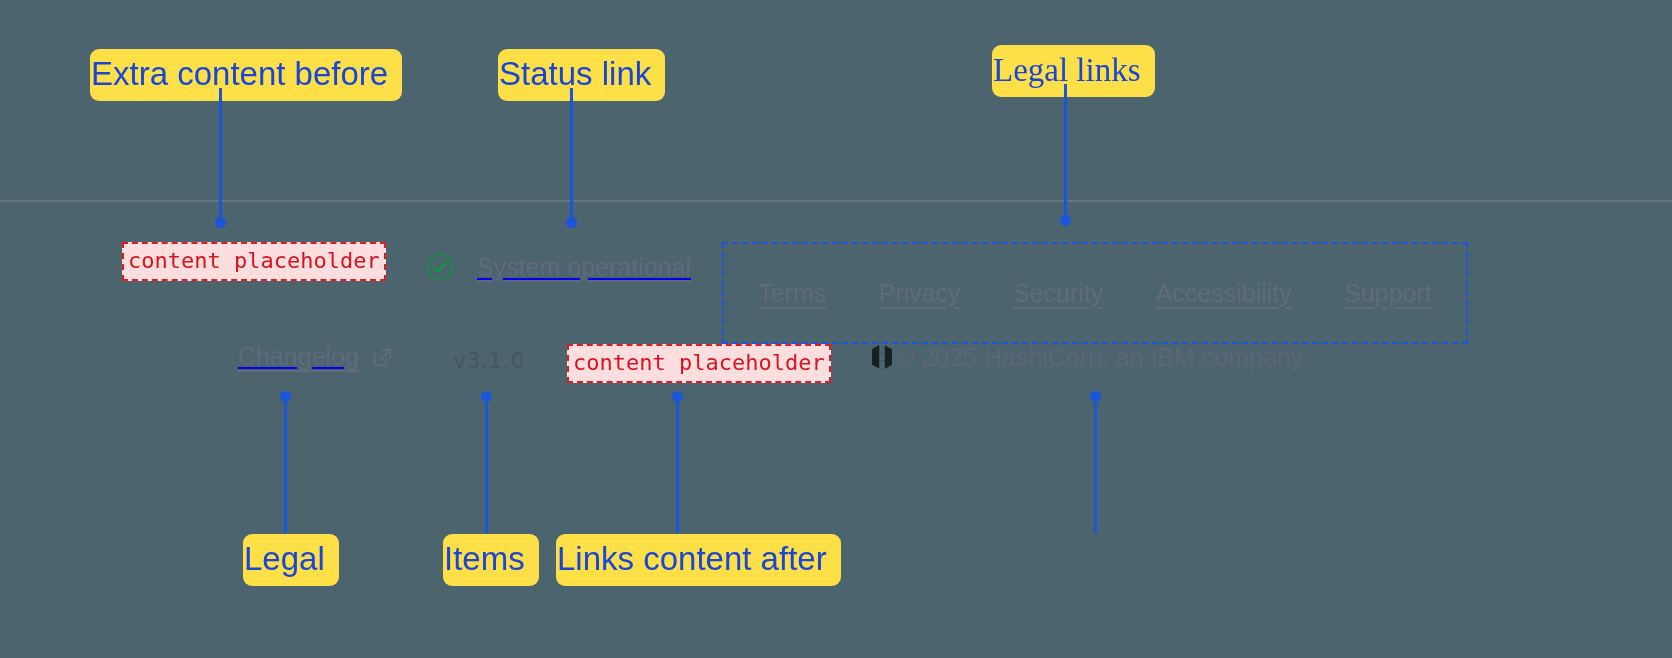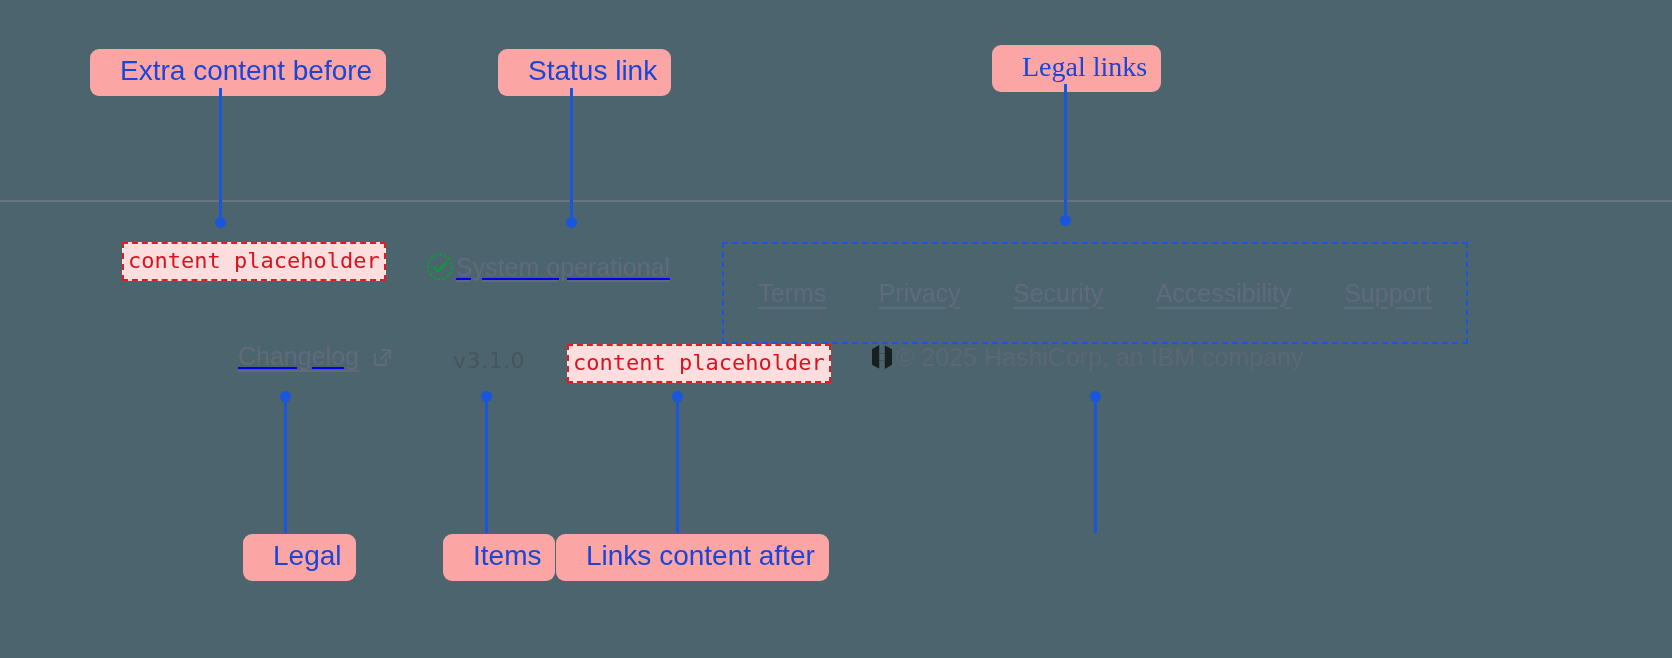--- a/index.html
+++ b/index.html
@@ -66,21 +66,21 @@
     left: 122px;
     top: 18px;
   }
 
   .status-link {
     position: absolute;
     left: 425px;
     top: 28px;
     display: flex;
     align-items: center;
-    gap: 1px;
+    gap: 22px;
   }
   .status-check {
     width: 30px;
     height: 30px;
     flex: 0 0 30px;
   }
   .status-text {
     font-size: 25px;
     color: #5f6b7d;
     text-decoration: underline;
@@ -182,25 +182,25 @@
   }
   .copyright-text {
     font-size: 25px;
     color: #5b6776;
     white-space: nowrap;
   }
 
   
   .anno-label {
     position: absolute;
-    background: #fca5a5;
+    background: #fde047;
     color: #1a46d8;
-    font-size: 28px;
+    font-size: 33px;
     border-radius: 9px;
-    padding: 7px 14px 9px 30px;
+    padding: 7px 14px 9px 1px;
     white-space: nowrap;
     line-height: 1.1;
   }
   .anno-line {
     position: absolute;
     width: 3px;
     background: #1a56db;
   }
   .anno-dot {
     position: absolute;

